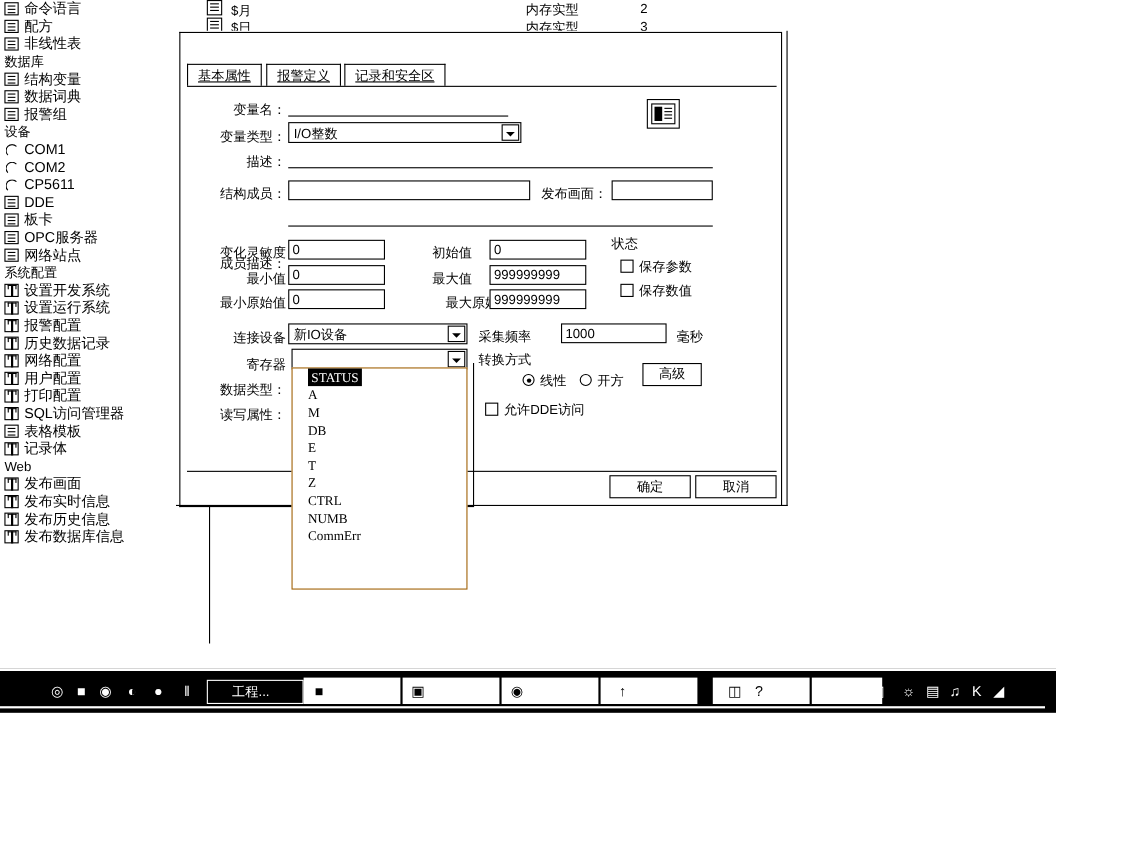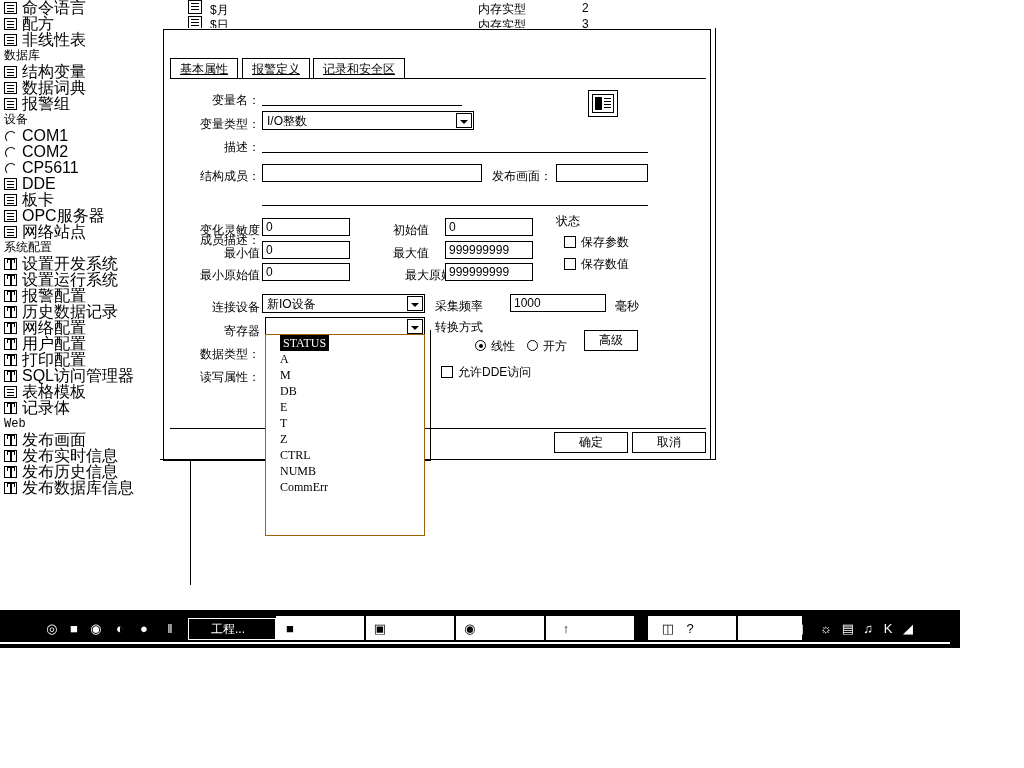--- a/index.html
+++ b/index.html
@@ -27,27 +27,26 @@
     top: 0;
     width: 160px;
     height: 600px;
     background: #ffffff;
   }
   .tree-item {
     position: relative;
     height: 16px;
     line-height: 16px;
     padding-left: 22px;
-    font-size: 16px;
+    font-size: 13px;
     white-space: nowrap;
   }
   .tree-item.group {
     padding-left: 4px;
     font-size: 12px;
-    font-family: Liberation Mono, monospace;
   }
   .tree-ico {
     position: absolute;
     left: 4px;
     top: 2px;
     width: 13px;
     height: 12px;
     border: 1px solid #000;
     background: #fff;
     box-sizing: border-box;

